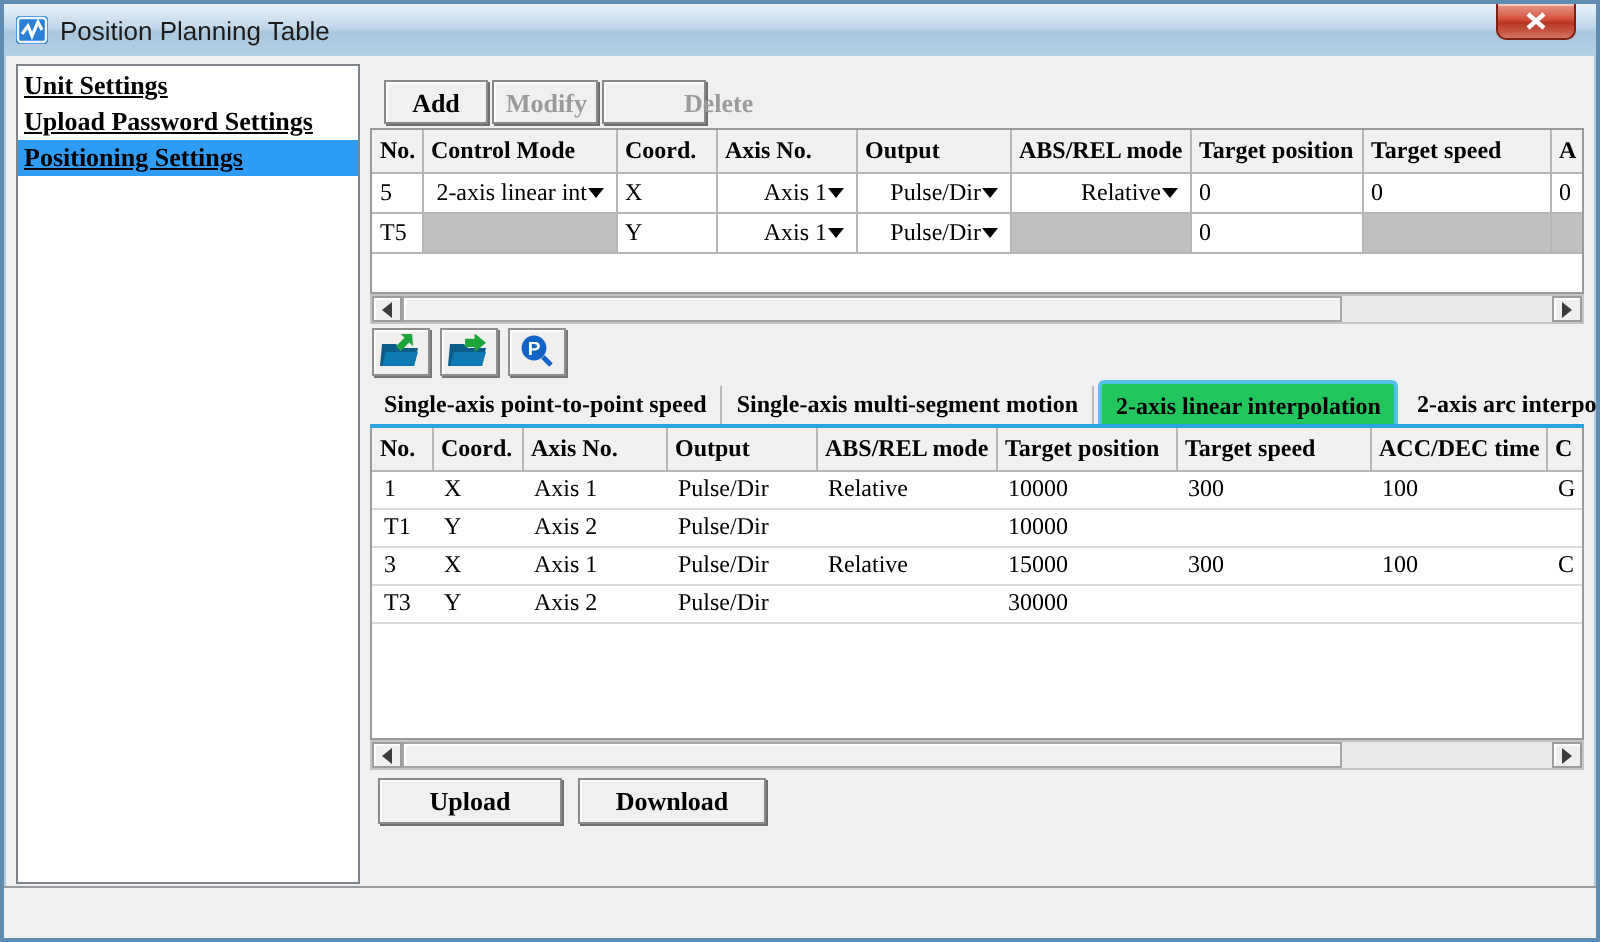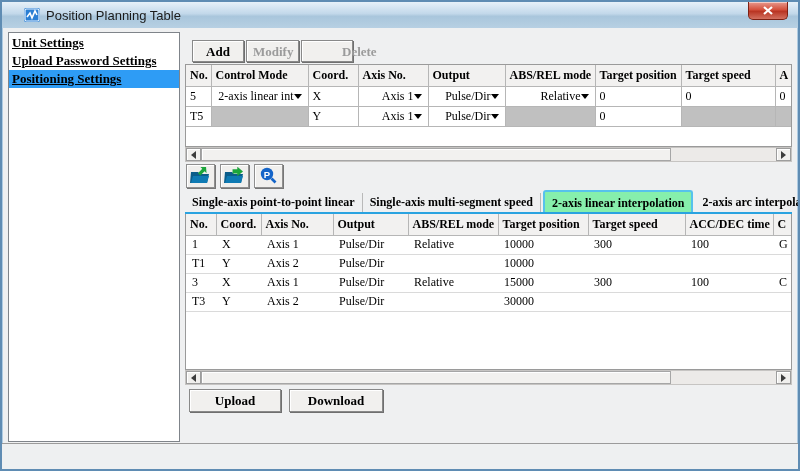--- a/index.html
+++ b/index.html
@@ -9,21 +9,21 @@
     border:2px solid #5f8cb3;
     box-shadow:inset 0 0 0 1px #aecbe2;
     background:#eff0f1;
     font-family:"Liberation Serif","DejaVu Serif",serif;
     font-size:12px;color:#000;overflow:hidden;
   }
   
   .titlebar{
     position:absolute;left:0;top:0;right:0;height:26px;
     background:linear-gradient(#e7f1f9,#c2d8ea 45%,#a9c6dc 55%,#b7d0e3);
-    display:flex;align-items:center;padding-left:22px;
+    display:flex;align-items:center;padding-left:6px;
     font-family:"Liberation Sans","DejaVu Sans",sans-serif;font-size:13px;color:#1b1b1b;
   }
   .app-icon{width:16px;height:16px;margin-right:6px;display:inline-block;}
   .close-btn{
     position:absolute;top:0;right:10px;width:40px;height:18px;
     background:linear-gradient(#e89a8e,#d4503c 45%,#b93523 55%,#d3705f);
     border:1px solid #7e2013;border-top:none;border-radius:0 0 5px 5px;
     display:flex;align-items:center;justify-content:center;cursor:default;
     box-shadow:inset 0 1px 0 rgba(255,255,255,.5);
   }
@@ -80,21 +80,21 @@
   .tri-l{width:0;height:0;border-top:4px solid transparent;border-bottom:4px solid transparent;border-right:5px solid #3c3c3c;}
   .tri-r{width:0;height:0;border-top:4px solid transparent;border-bottom:4px solid transparent;border-left:5px solid #3c3c3c;}
   
   .icon-toolbar{position:absolute;left:1px;top:132px;height:26px;display:flex;gap:5px;}
   .tool-btn{width:29px;height:24px;background:#f0efed;border:1px solid #8f8f8f;box-shadow:1px 1px 0 #777, inset 1px 1px 0 #fff;display:flex;align-items:center;justify-content:center;}
   
   .tabbar{position:absolute;left:0;top:158px;width:607px;height:24px;display:flex;align-items:flex-end;border-bottom:2px solid #2aa3e0;font-weight:bold;font-size:12px;}
   .tab{height:19px;line-height:19px;padding:0 7px;white-space:nowrap;border-right:1px solid #b9b9b9;}
   .tab:last-child{border-right:none;}
   .tab.selected{
-    height:22px;line-height:22px;background:#86efac;
+    height:22px;line-height:22px;background:#22c55e;
     border:2px solid #56c2ec;border-bottom:none;border-radius:3px 3px 0 0;
     margin:0 2px;
   }
   .btn-upload{left:4px;top:357px;width:92px;height:23px;}
   .btn-download{left:104px;top:357px;width:94px;height:23px;}
   
   .statusbar{position:absolute;left:0;right:0;top:441px;height:27px;background:#eef0f1;border-top:1px solid #9b9b9b;}
   .btn-exit{right:8px;left:auto;top:4px;width:90px;height:20px;position:absolute;line-height:17px;margin-top:32px;}
 </style>
 </head>
@@ -242,22 +242,22 @@
       <div class="tool-btn">
         <svg width="19" height="18" viewBox="0 0 19 18">
           <circle cx="8" cy="7" r="6.2" fill="#1464c8"></circle>
           <line x1="12.5" y1="11.5" x2="16.5" y2="15.5" stroke="#1464c8" stroke-width="2.6"></line>
           <text x="8" y="10.6" text-anchor="middle" font-size="9.5" font-weight="bold" fill="#ffffff" font-family="Liberation Sans, sans-serif">P</text>
         </svg>
       </div>
     </div>
 
     <div class="tabbar">
-      <div class="tab">Single-axis point-to-point linear</div>
-      <div class="tab">Single-axis multi-segment speed</div>
+      <div class="tab">Single-axis point-to-point speed</div>
+      <div class="tab">Single-axis multi-segment motion</div>
       <div class="tab selected">2-axis linear interpolation</div>
       <div class="tab">2-axis arc interpolation</div>
     </div>
 
     <div class="table-box bottom-box">
       <table class="grid bottom-grid">
         <colgroup>
           <col style="width:30px">
             <col style="width:45px">
             <col style="width:72px">

